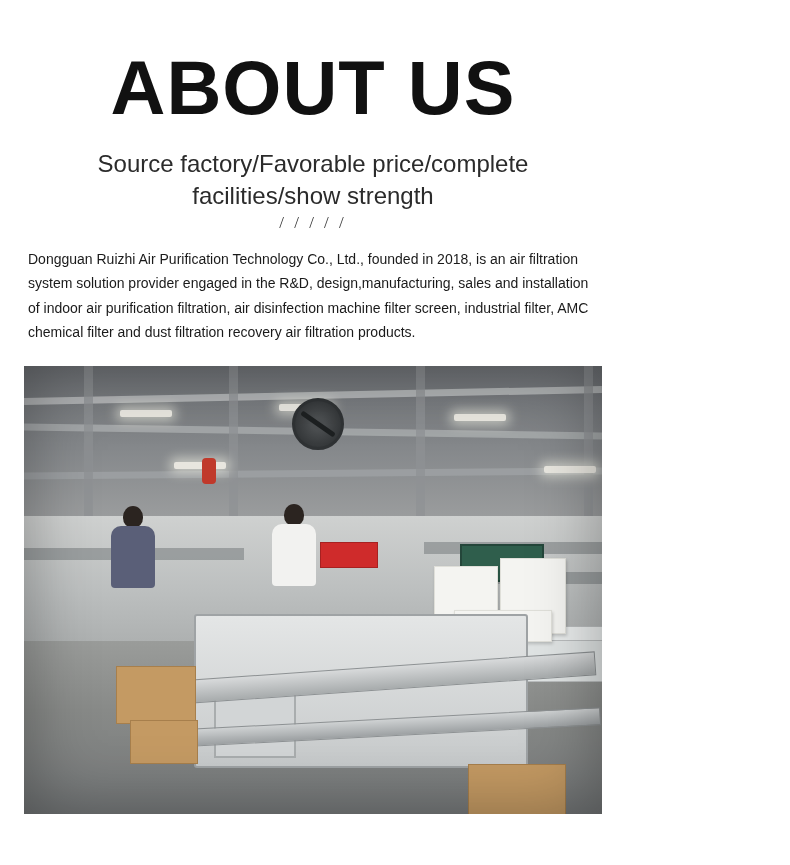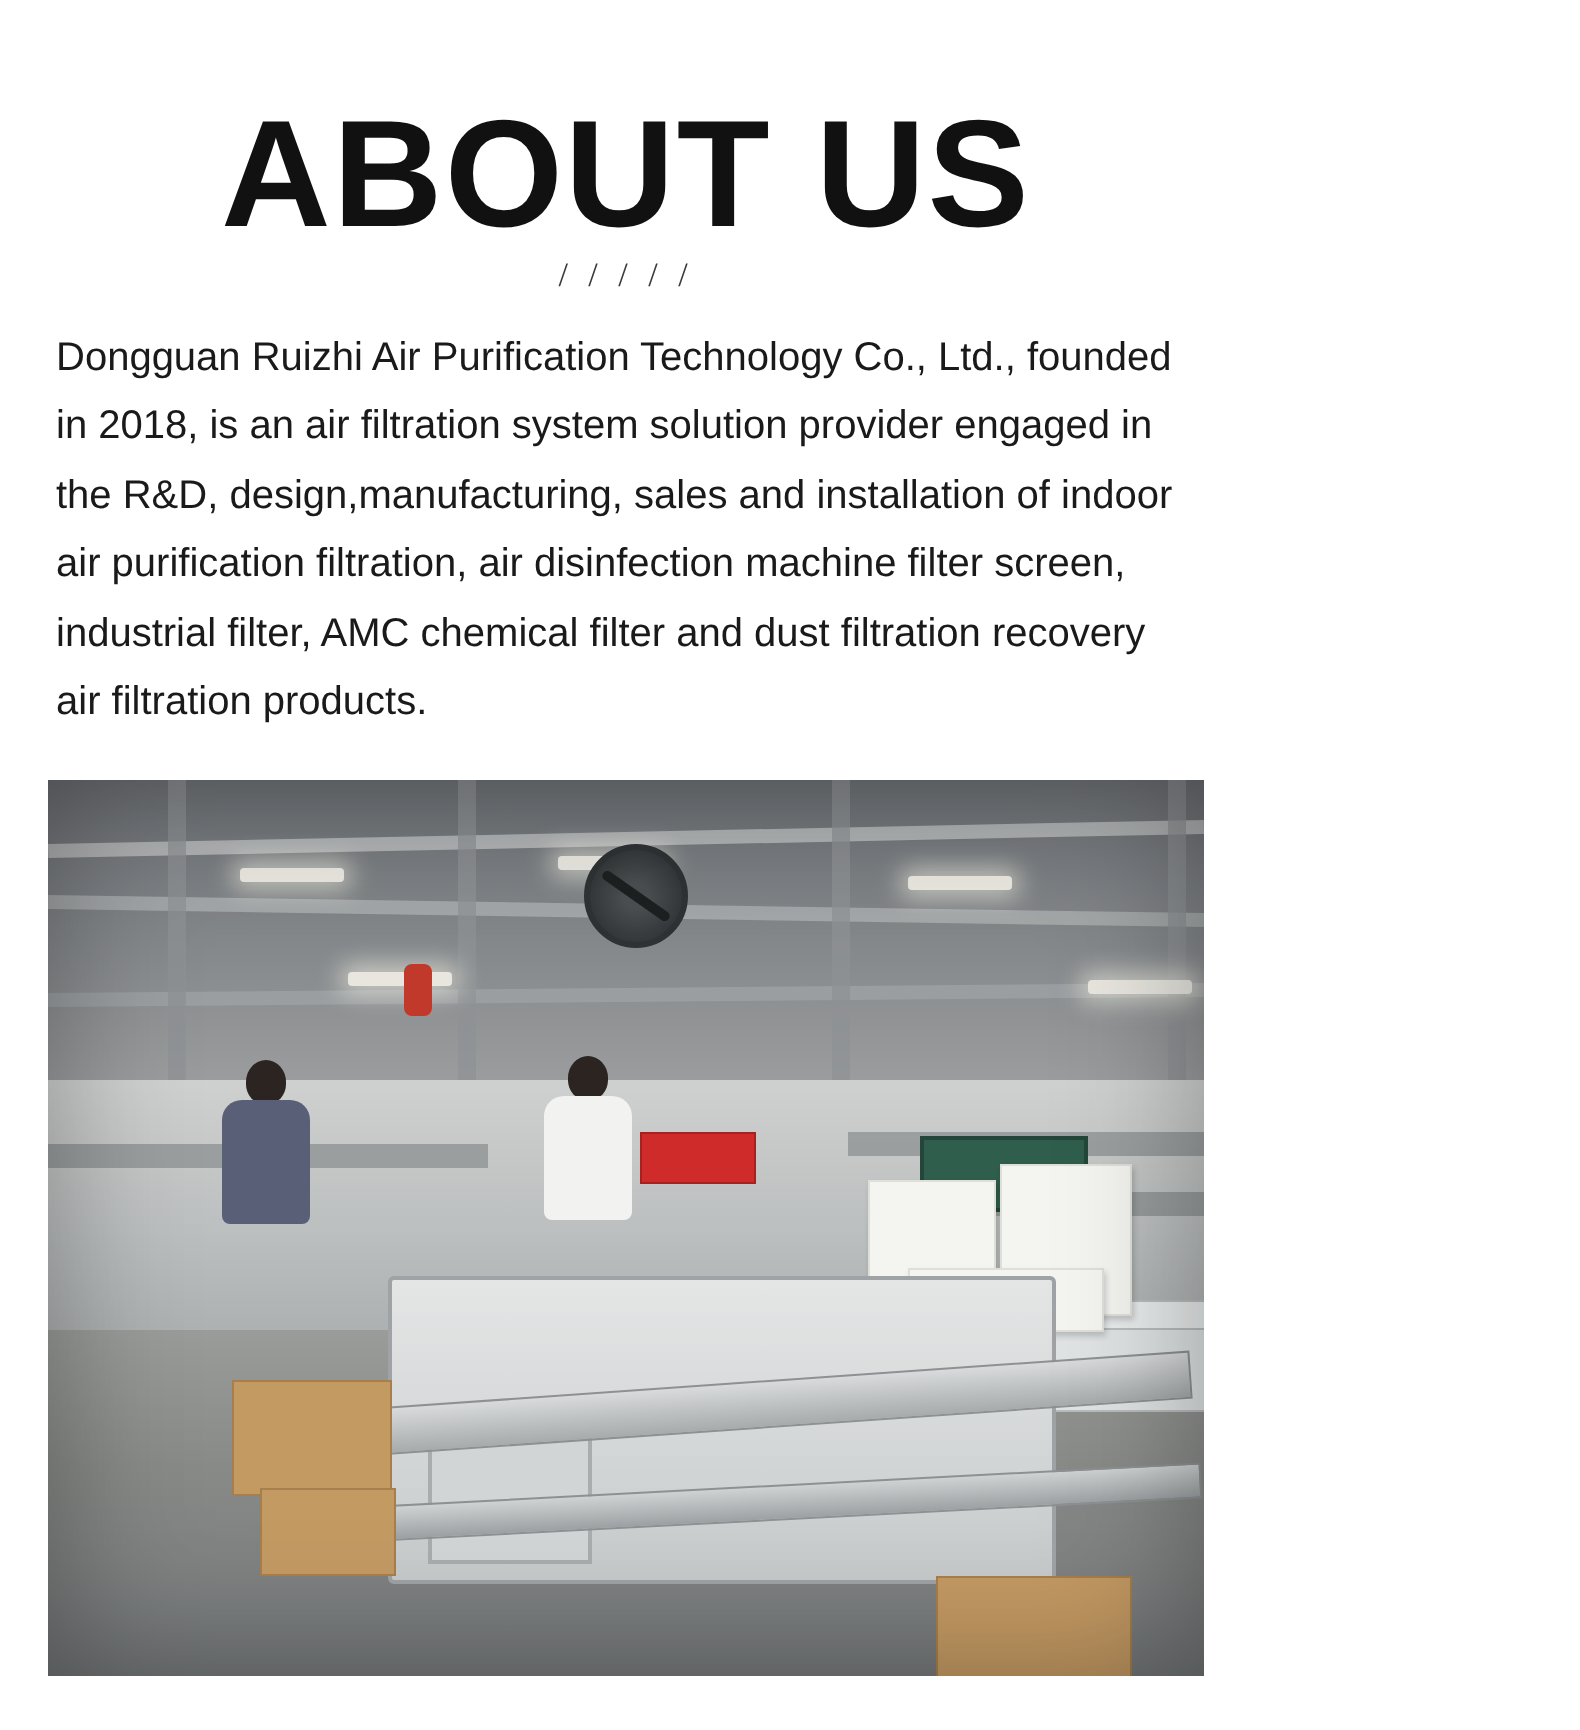--- a/index.html
+++ b/index.html
@@ -44,21 +44,21 @@
     text-align: center;
     font-size: 17px;
     letter-spacing: 3px;
     color: #3a3a3a;
     margin-top: 2px;
     height: 20px;
     font-family: "Liberation Serif", serif;
   }
   .body-text {
     margin: 14px 28px 0 28px;
-    font-size: 20px;
+    font-size: 14px;
     line-height: 1.72;
     color: #1a1a1a;
     text-align: left;
   }
   .photo-wrap {
     margin: 22px 24px 0 24px;
     height: 448px;
     overflow: hidden;
     position: relative;
     background: #6f7174;
@@ -176,20 +176,21 @@
     pointer-events: none;
   }
 </style>
 </head>
 <body>
 
 <div class="page">
 
   <h1 class="heading">ABOUT US</h1>
 
+  <div class="subheading">Source factory/Favorable price/complete facilities/show strength</div>
 
   <div class="divider">/ / / / /</div>
 
   <p class="body-text">Dongguan Ruizhi Air Purification Technology Co., Ltd., founded in 2018, is an air filtration system solution provider engaged in the R&amp;D, design,manufacturing, sales and installation of indoor air purification filtration, air disinfection machine filter screen, industrial filter, AMC chemical filter and dust filtration recovery air filtration products.</p>
 
   <div class="photo-wrap">
     <div class="photo">
 
       <div class="ceiling"></div>
       <div class="beam b1"></div>

